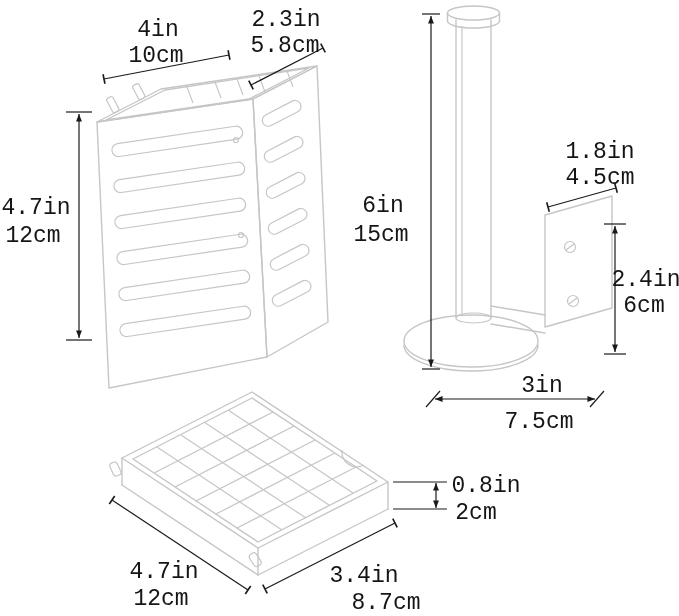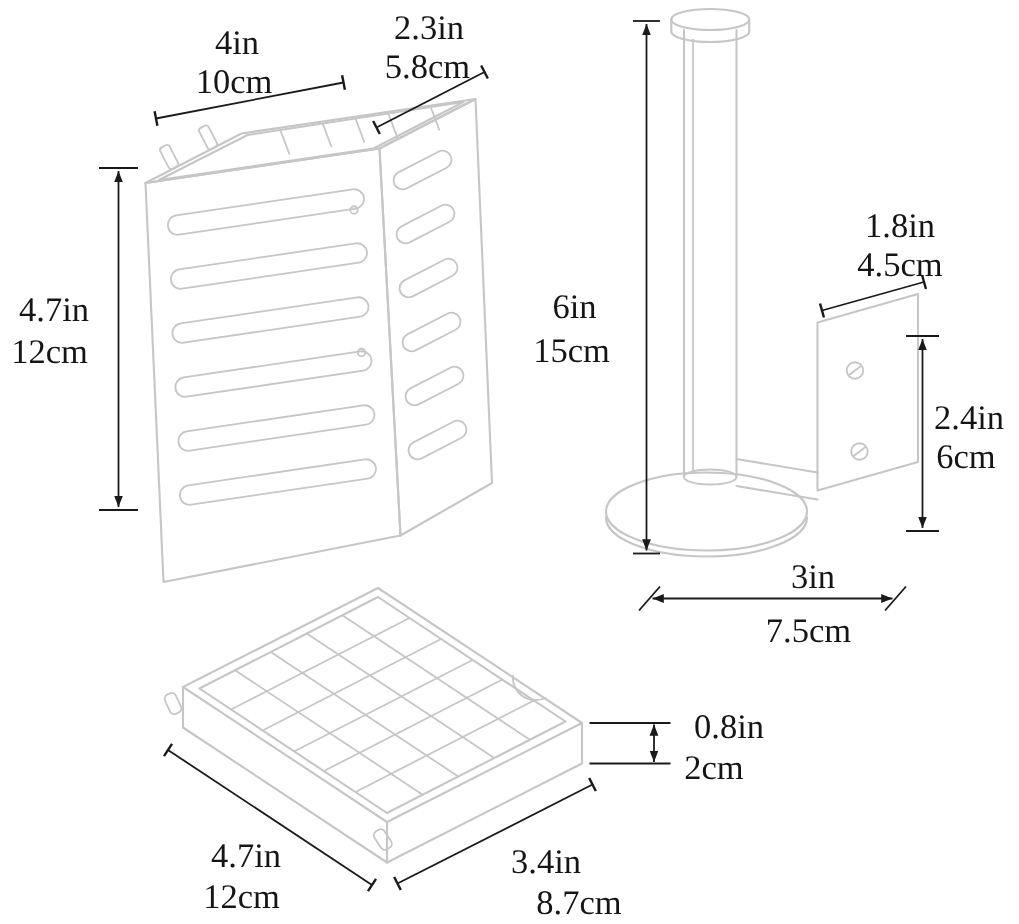--- a/index.html
+++ b/index.html
@@ -1,21 +1,21 @@
 <!DOCTYPE html>
 <html style="--background: #ffffff; --sketch: #c6c6c6; --dimension: #1a1a1a; --text: #151515;"><head>
 <meta charset="utf-8">
 <style>
   html,body { margin:0; padding:0; background:#fff; }
   .stage {
     position:relative;
     width:679px; height:616px;
     background:var(--background,#ffffff);
     overflow:hidden;
-    font-family:Liberation Serif, serif;
+    font-family:Liberation Mono, monospace;
   }
   svg { position:absolute; inset:0; }
   .sk  { stroke:var(--sketch,#c6c6c6); stroke-width:1.4; fill:none;
          stroke-linecap:round; stroke-linejoin:round; }
   .skf { stroke:var(--sketch,#c6c6c6); stroke-width:1.2; fill:none; }
   .dl  { stroke:var(--dimension,#1a1a1a); stroke-width:1.2; fill:none; }
   .lbl { font-size:23px; fill:var(--text,#151515); }
 </style>
 </head>
 <body>

